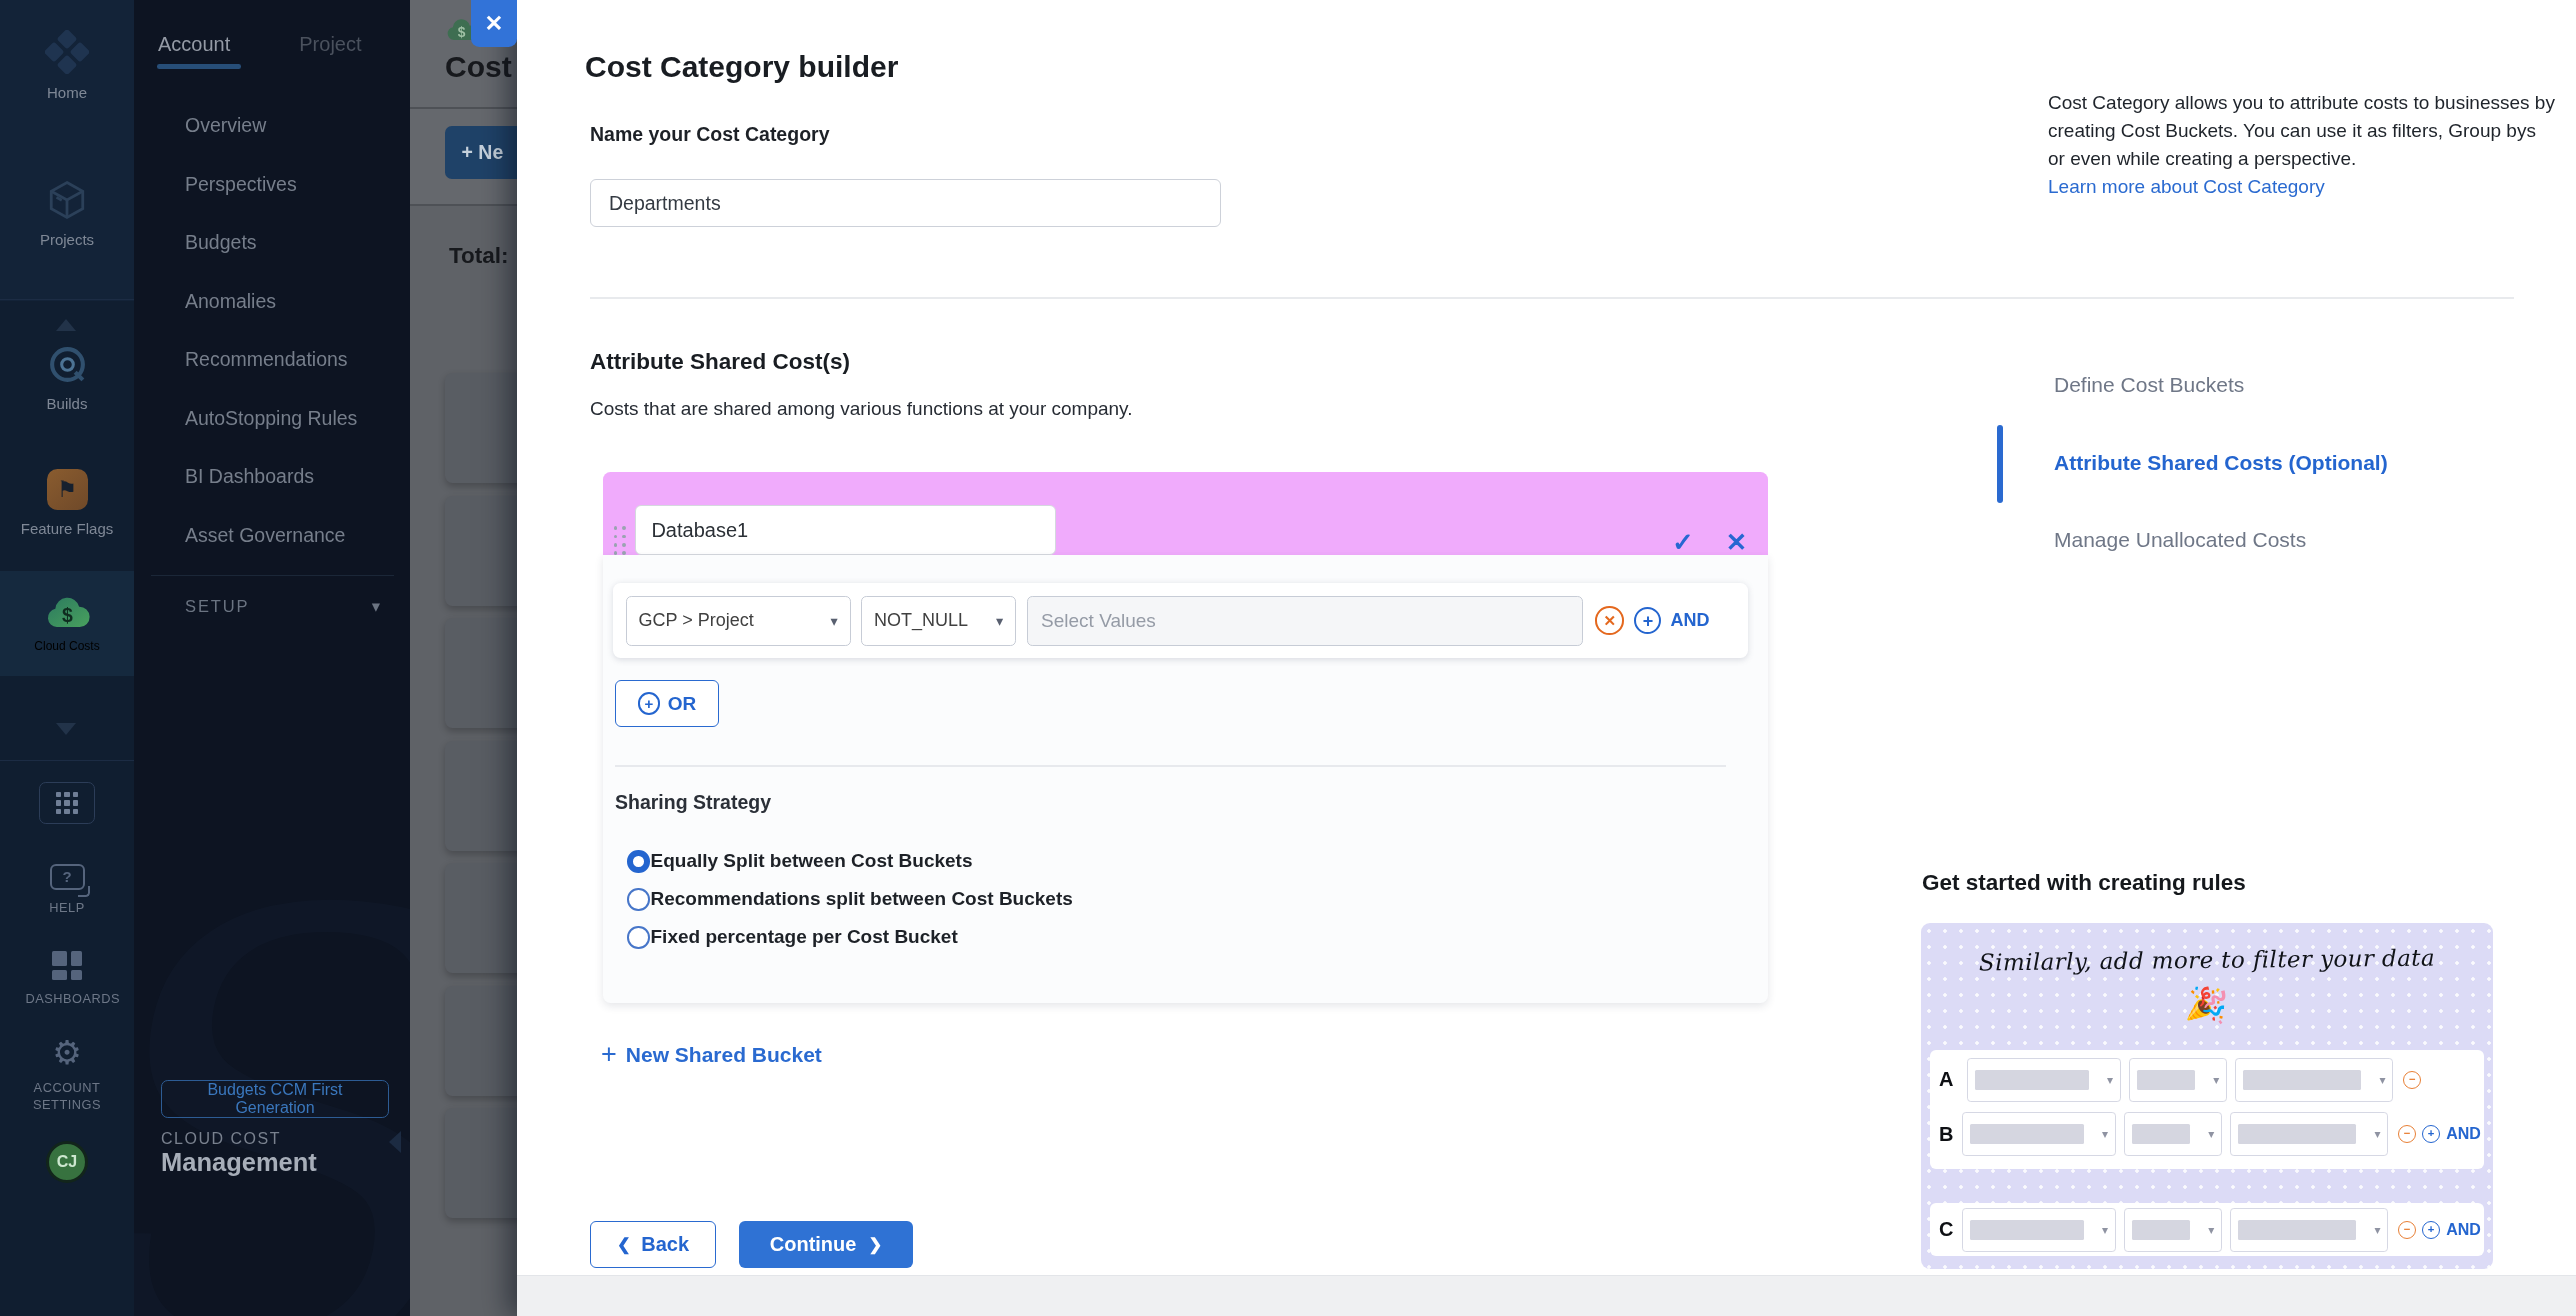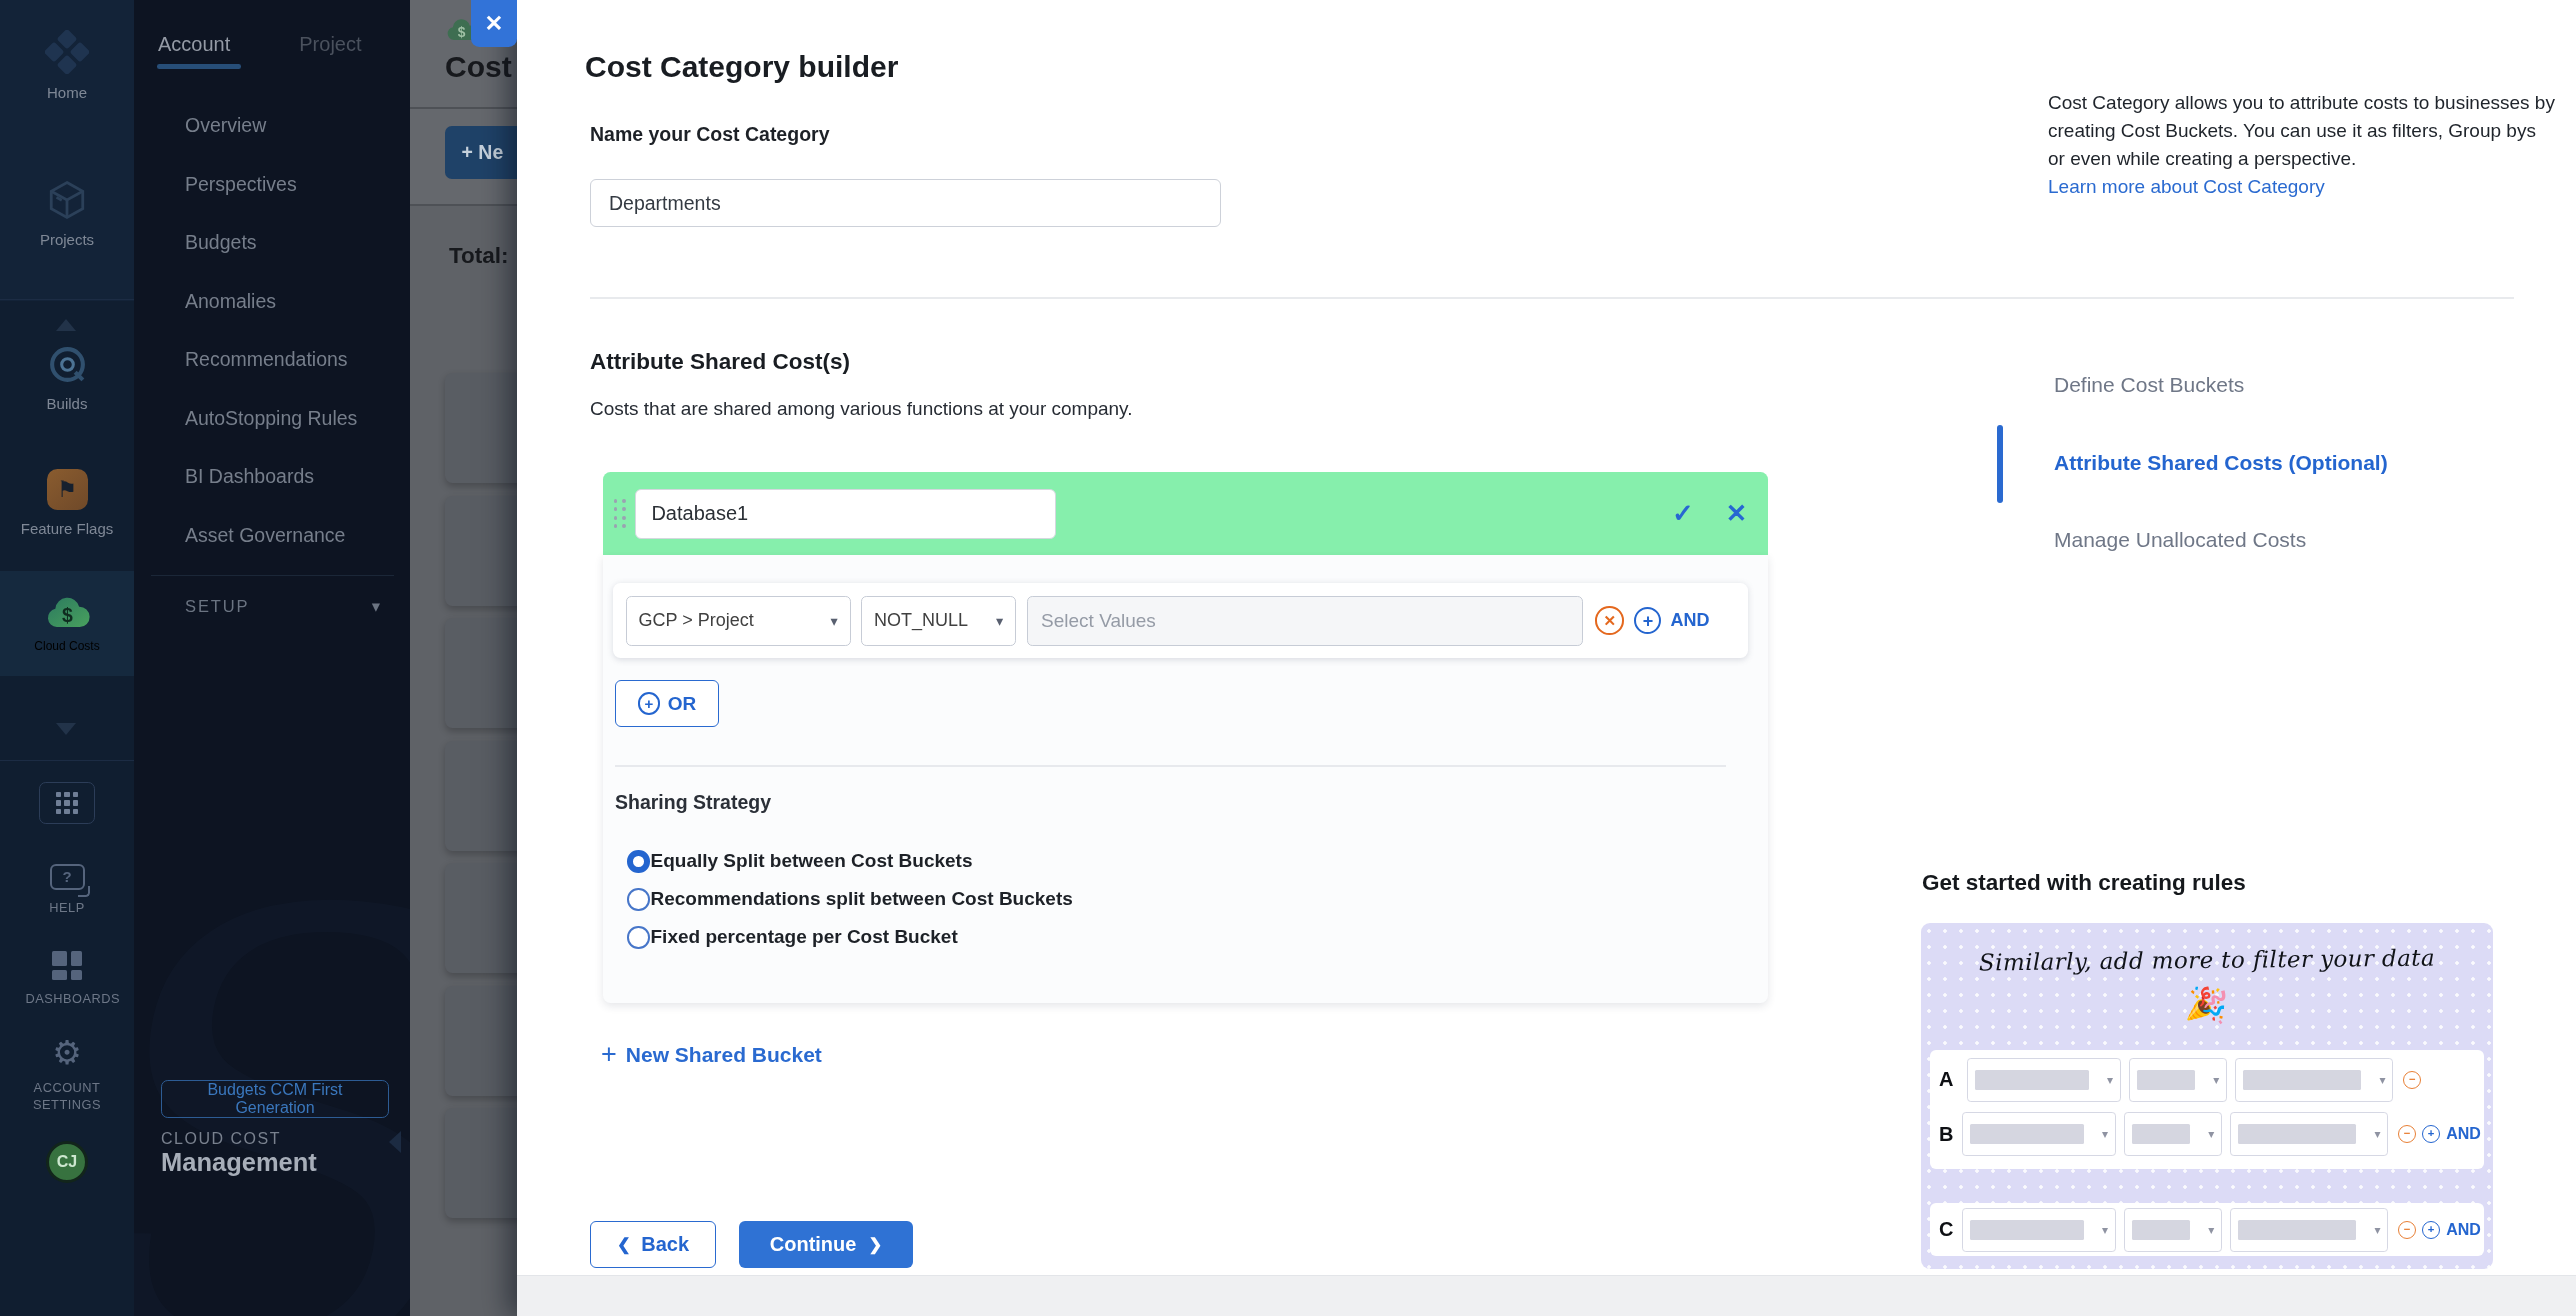--- a/index.html
+++ b/index.html
@@ -61,21 +61,21 @@
   .drawer { position:absolute; left:517px; top:0; width:2059px; height:1317px; background:#ffffff; z-index:3; box-shadow:-9px 0 25.5px rgba(8,14,26,.5); }
   .close-btn { position:absolute; left:471px; top:0; width:46px; height:47px; background:#3273d8; border-radius:0 0 8.3px 8.3px; z-index:4; display:flex; align-items:center; justify-content:center; color:#fff; font-size:22.5px; font-weight:700; }
   .d-title { position:absolute; left:68px; top:50px; font-size:30px; font-weight:800; color:#191d22; }
   .name-label { position:absolute; left:73px; top:123px; font-size:19.5px; font-weight:700; color:#1d2127; }
   .name-input { position:absolute; left:73px; top:179px; width:631px; height:48px; border:1.1px solid #cdd1d9; border-radius:6px; font-size:19.5px; color:#343a42; padding:0 18px; font-family:"Liberation Sans",sans-serif; background:#fff; }
   .d-divider { position:absolute; left:73px; top:297px; width:1924px; height:1.5px; background:#e8eaed; }
   .sec-head { position:absolute; left:73px; top:349px; font-size:22.5px; font-weight:800; color:#191d22; }
   .sec-desc { position:absolute; left:73px; top:398px; font-size:19px; color:#272c34; }
 
   .bucket { position:absolute; left:86px; top:472px; width:1165px; }
-  .bucket-header { height:83px; background:#86efac; border-radius:7.5px 7.5px 0 0; display:flex; align-items:center; padding:0 21px 0 10.5px; }
+  .bucket-header { height:83px; background:#f0abfc; border-radius:7.5px 7.5px 0 0; display:flex; align-items:flex-end; padding:0 21px 0 10.5px; }
   .drag-dots { display:grid; grid-template-columns:repeat(2,3.8px); grid-template-rows:repeat(4,3.8px); gap:4.5px; margin-right:9.8px; }
   .drag-dots i { background:#9aa3b1; border-radius:50%; }
   .bucket-name { width:421px; height:50px; border:1.1px solid #d4d8de; border-radius:6px; font-size:20px; color:#2b3036; padding:0 15px; font-family:"Liberation Sans",sans-serif; background:#fff; }
   .bh-spacer { flex:1; }
   .bh-icon { color:#2767d2; font-size:25.5px; font-weight:700; line-height:1; }
   .bh-icon.check { margin-right:32px; }
   .bucket-body { position:relative; height:448px; background:#fbfcfd; border-radius:0 0 7.5px 7.5px; box-shadow:0 3px 9px rgba(40,50,70,.12); }
   .rule-card { position:absolute; left:9.8px; top:28px; width:1135px; height:75px; background:#fff; border-radius:7.5px; box-shadow:0 1.5px 6.8px rgba(90,95,120,.20); display:flex; align-items:center; padding:0 12.8px; gap:10.5px; }
   .dd { height:50px; border:1.1px solid #c7ccd6; border-radius:5.3px; display:flex; align-items:center; justify-content:space-between; padding:0 12px; background:#fff; }
   .dd .t { font-size:18px; color:#404040; }

